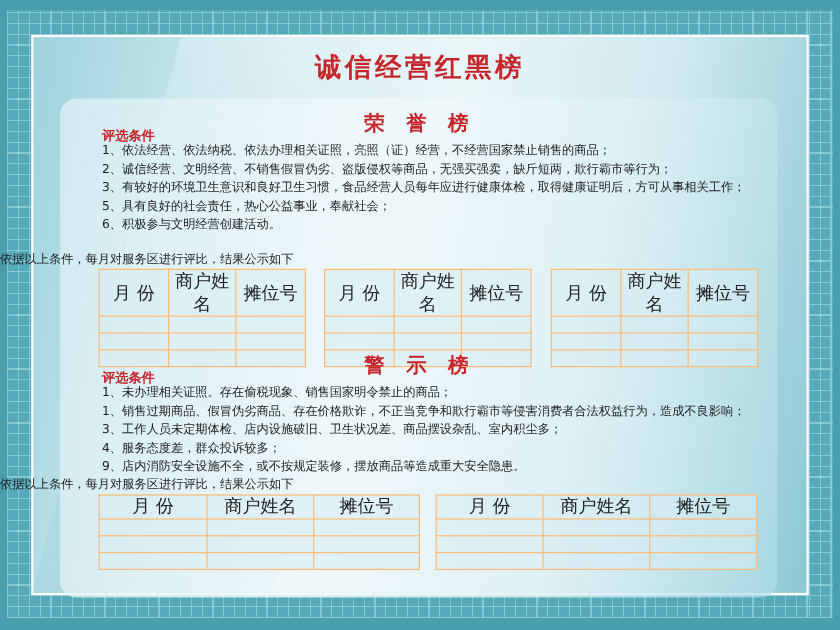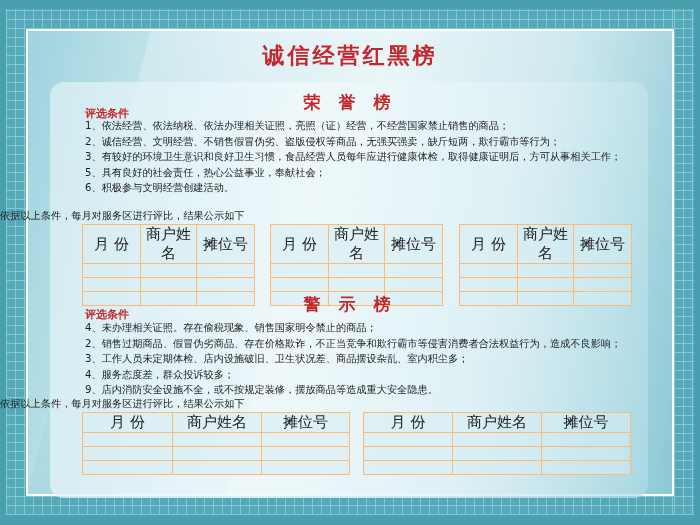--- a/index.html
+++ b/index.html
@@ -183,22 +183,22 @@
         <td></td>
         <td></td>
         <td></td>
       </tr>
 </tbody>
   </table>
 
 <div class="section-title" style="top:293px;">警 示 榜</div>
 <div class="criteria-label" style="top:307px;">评选条件</div>
 <ul class="criteria-list" style="top:320px;">
-  <li>4、未办理相关证照。存在偷税现象、销售国家明令禁止的商品；</li>
-  <li>2、销售过期商品、假冒伪劣商品、存在价格欺诈，不正当竞争和欺行霸市等侵害消费者合法权益行为，造成不良影响；</li>
+  <li>1、未办理相关证照。存在偷税现象、销售国家明令禁止的商品；</li>
+  <li>1、销售过期商品、假冒伪劣商品、存在价格欺诈，不正当竞争和欺行霸市等侵害消费者合法权益行为，造成不良影响；</li>
   <li>3、工作人员未定期体检、店内设施破旧、卫生状况差、商品摆设杂乱、室内积尘多；</li>
   <li>4、服务态度差，群众投诉较多；</li>
   <li>9、店内消防安全设施不全，或不按规定装修，摆放商品等造成重大安全隐患。</li>
 </ul>
 <div class="notice" style="top:397px;">依据以上条件，每月对服务区进行评比，结果公示如下</div>
 
 <table class="rank" style="left:82px; top:412px; width:268px;">
   <tbody>
       <tr>
     <th style="width:90px;">月 份</th>

